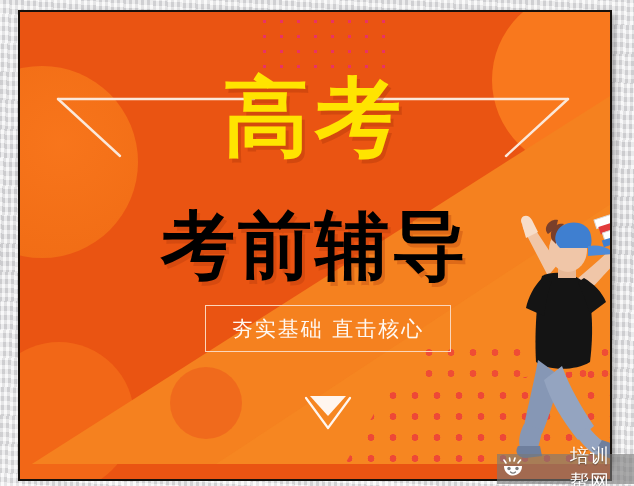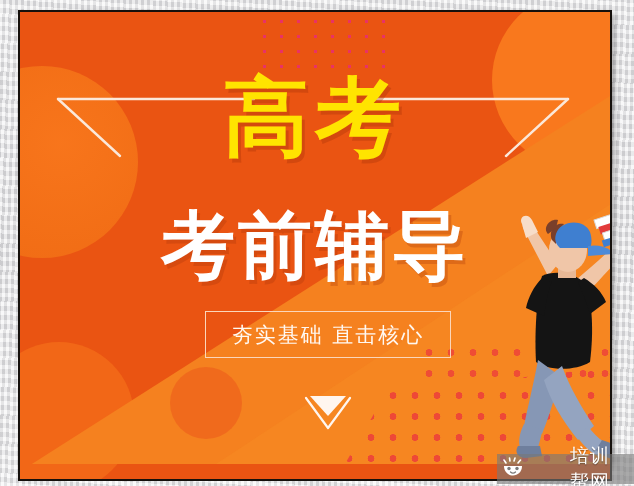--- a/index.html
+++ b/index.html
@@ -97,29 +97,29 @@
     font-weight:bold;
     color:#ffe400;
     letter-spacing:6px;
     text-shadow:3px 4px 0 rgba(170,52,10,.35);
     font-family:"DejaVu Sans","Liberation Sans",sans-serif;
   }
   #title-sub{
     top:196px;
     font-size:74px;line-height:1;
     font-weight:bold;
-    color:#ffffff;
+    color:#000000;
     letter-spacing:3px;
     text-shadow:3px 4px 0 rgba(170,52,10,.30);
     font-family:"DejaVu Sans","Liberation Sans",sans-serif;
   }
 
   
   #slogan-box{
-    position:absolute;left:185px;top:299px;width:246px;height:47px;
+    position:absolute;left:185px;top:293px;width:246px;height:47px;
     border:1.6px solid #fbd6bb;
     display:flex;align-items:center;justify-content:center;
     box-sizing:border-box;
   }
   #slogan-text{
     color:#fff8f2;font-size:21px;letter-spacing:2px;
     font-family:"DejaVu Sans","Liberation Sans",sans-serif;
   }
 
   

